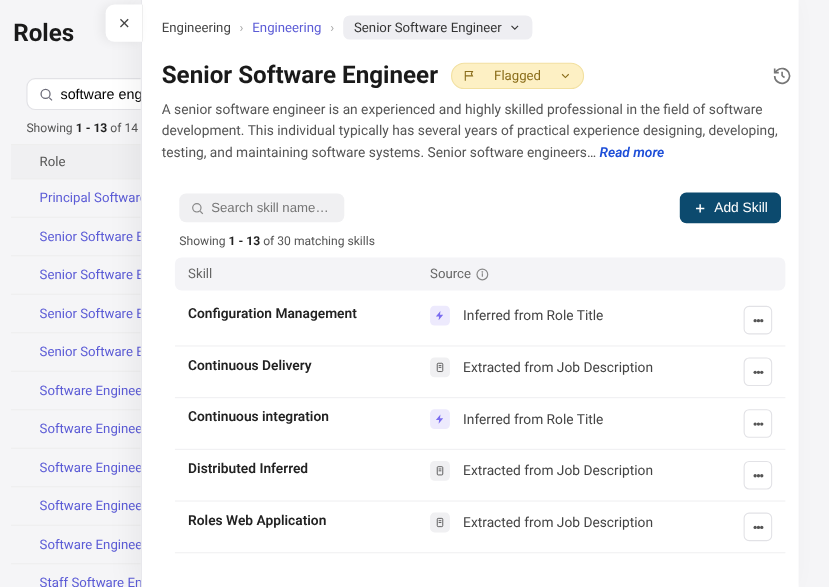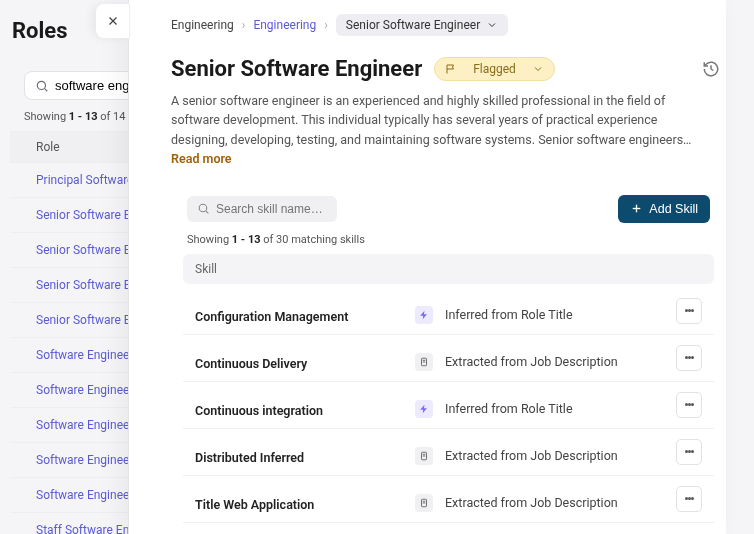--- a/index.html
+++ b/index.html
@@ -11,50 +11,50 @@
   .search-wrap input { border: none; outline: none; font-size: 13px; flex: 1; background: transparent; }
   .search-icon { color: #6b6b78; flex-shrink: 0; display:flex; }
   .match-count { font-size: 11px; color: #555; padding: 0 14px 8px 14px; white-space: nowrap; }
   .match-count b { font-weight: 700; color: #222; }
   .role-header { font-size: 12px; color: #555; padding: 8px 26px; background: #f0f0f2; border-top:1px solid #eee; border-bottom:1px solid #eee;}
   .role-list { }
   .role-item { padding: 10px 26px; font-size: 12px; color: #5b5bd6; border-bottom: 1px solid #eee; cursor: pointer; white-space: nowrap; overflow: hidden; }
   
   .detail-panel { position: absolute; left: 128px; top: 0; width: 598px; height: 534px; background: #fff; border-left: 1px solid #e6e6ea; box-shadow: -8px 0 24px rgba(0,0,0,0.05); }
   .close-btn { position: absolute; left: -33px; top: 4px; width: 34px; height: 34px; background: #fff; border-radius: 8px 0 0 8px; display:flex; align-items:center; justify-content:center; box-shadow: -4px 0 10px rgba(0,0,0,0.06); cursor:pointer; font-size:18px; color:#444; border-right:1px solid #eee;}
-  .detail-scroll { height: 534px; overflow-y: auto; margin-left: 24px; }
+  .detail-scroll { height: 534px; overflow-y: auto; }
   .history-btn { position:absolute; right:6px; top:60px; color:#777; cursor:pointer;}
   
   .breadcrumb { display:flex; align-items:center; gap:8px; padding: 14px 18px; font-size: 12px; }
   .crumb { color:#444; }
   .crumb.link { color:#5b5bd6; cursor:pointer; }
   .crumb-sep { color:#aaa; }
   .crumb-pill { background:#eeeef2; border-radius:6px; padding:4px 10px; display:flex; align-items:center; gap:6px; cursor:pointer; color:#333;}
   
   .title-row { display:flex; align-items:center; gap:12px; padding: 6px 18px 10px 18px; }
   .role-title { font-size: 22px; font-weight: 700; }
   .flag-pill { background:#fdf0c4; border:1px solid #f2e0a0; color:#8a6d1a; border-radius: 16px; padding: 4px 10px; display:flex; align-items:center; gap:16px; font-size:12px; cursor:pointer;}
   
   .desc { padding: 0 18px 16px 18px; font-size: 12.5px; color:#555; line-height:1.55; }
-  .read-more { color:#a16207; font-weight:600; cursor:pointer; }
+  .read-more { color:#1d4ed8; font-weight:600; cursor:pointer;font-style:italic; }
   
   .skills-card { margin: 0 12px 0 30px; background:#fff; }
   .skills-top { display:flex; align-items:center; justify-content:space-between; padding: 10px 4px 10px 4px;}
   .skill-search { background:#f0f0f2; border-radius:6px; display:flex; align-items:center; padding:6px 10px; gap:6px; width:150px;}
   .skill-search input { border:none; outline:none; background:transparent; font-size:12px; width:100%; color:#737373;}
   .add-skill { background:#0c4a6e; color:#fff; border:none; border-radius:6px; padding:7px 12px; font-size:12.5px; display:flex; align-items:center; gap:6px; cursor:pointer; font-weight:500;}
   .skills-count { font-size:11px; color:#555; padding:0 4px 8px 4px;}
   .skills-count b { font-weight:700; color:#222;}
   
   .table-head { display:flex; background:#f4f4f7; border-radius:6px; padding:8px 12px; font-size:12px; color:#666; margin-bottom:4px;}
   .col-skill { flex: 0 0 220px; }
   .col-source { flex: 1; display:flex; align-items:center; gap:4px;}
   .col-act { flex: 0 0 30px; }
   
-  .skill-row { display:flex; align-items:flex-end; padding:10px 12px; font-size:12.5px; border-bottom:1px solid #f0f0f2;}
+  .skill-row { display:flex; align-items:flex-start; padding:10px 12px; font-size:12.5px; border-bottom:1px solid #f0f0f2;}
   .skill-name { flex:0 0 220px; font-weight:600; color:#222;}
   .skill-source { flex:1; display:flex; align-items:center; gap:12px; color:#444;}
   .source-icon { width:18px; height:18px; border-radius:4px; display:flex; align-items:center; justify-content:center; flex-shrink:0;}
   .source-icon.inferred { background:#edeafd; }
   .source-icon.extracted { background:#f0f0f2; }
   .source-icon.manual { background:#f0f0f2; }
   .row-action { flex:0 0 30px; display:flex; justify-content:flex-end;}
   .kebab { width:26px; height:26px; border:1px solid #e2e2e6; border-radius:5px; display:flex; align-items:center; justify-content:center; cursor:pointer; background:#fff;}
   .kebab span { display:block; width:3px; height:3px; background:#555; border-radius:50%; margin:1px 0;}
 
@@ -157,20 +157,28 @@
               <line x1="5" y1="12" x2="19" y2="12"></line>
             </svg>
           <span>Add Skill</span>
         </button>
       </div>
       <div class="skills-count">
         <span>Showing </span><b>1 - 13</b><span> of 30 matching skills</span>
       </div>
       <div class="table-head">
         <div class="col-skill">Skill</div>
+        <div class="col-source">
+          <span>Source</span>
+          <svg width="13" height="13" viewBox="0 0 24 24" fill="none" stroke="#888" stroke-width="2">
+              <circle cx="12" cy="12" r="9"></circle>
+              <line x1="12" y1="10" x2="12" y2="16"></line>
+              <circle cx="12" cy="7.5" r="0.5" fill="#888"></circle>
+            </svg>
+        </div>
         <div class="col-act"></div>
       </div>
       <div id="skills-body">
           <div class="skill-row">
             <div class="skill-name">Configuration Management</div>
             <div class="skill-source">
               <span class="source-icon inferred">
                 <svg width="10" height="10" viewBox="0 0 24 24" fill="#7a6cf0">
                   <path d="M13 2L3 14h7l-1 8 10-12h-7l1-8z"></path>
                 </svg>
@@ -235,21 +243,21 @@
             </div>
             <div class="row-action">
               <div class="kebab">
                 <span></span>
                 <span></span>
                 <span></span>
               </div>
             </div>
           </div>
           <div class="skill-row">
-            <div class="skill-name">Title Web Application</div>
+            <div class="skill-name">Roles Web Application</div>
             <div class="skill-source">
               <span class="source-icon extracted">
                 <svg width="10" height="10" viewBox="0 0 24 24" fill="none" stroke="#555" stroke-width="2">
                   <rect x="6" y="3" width="12" height="18" rx="2"></rect>
                   <path d="M9 8h6M9 12h6"></path>
                 </svg>
               </span>
               <span>Extracted from Job Description</span>
             </div>
             <div class="row-action">

